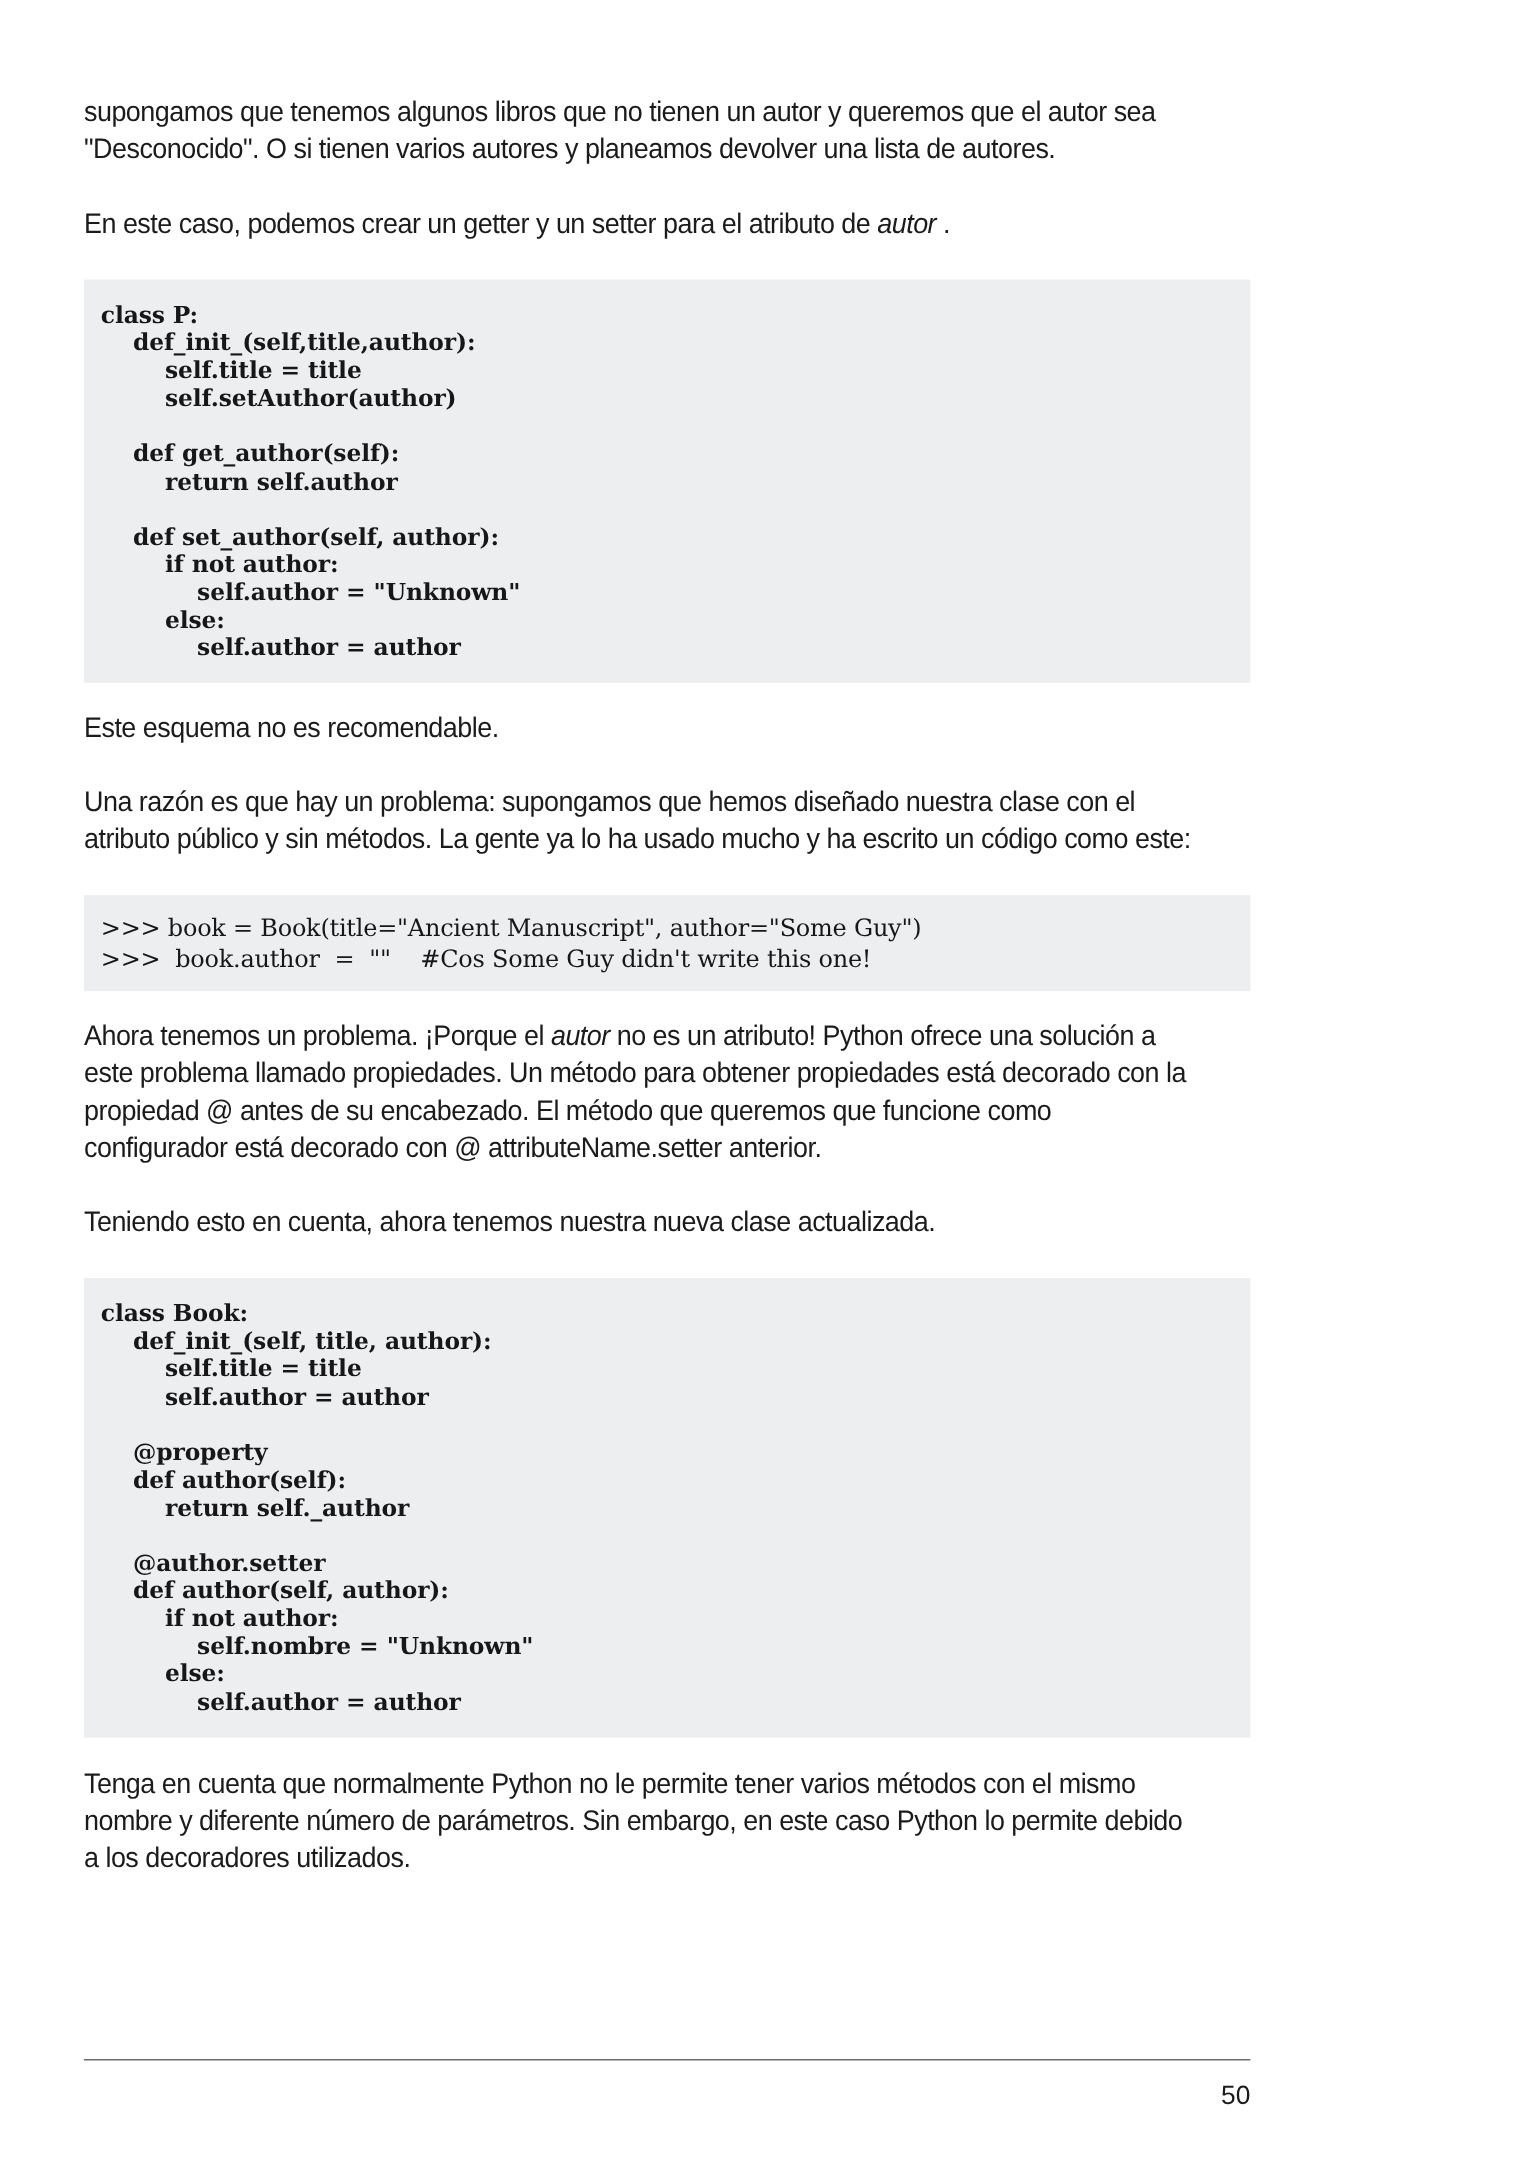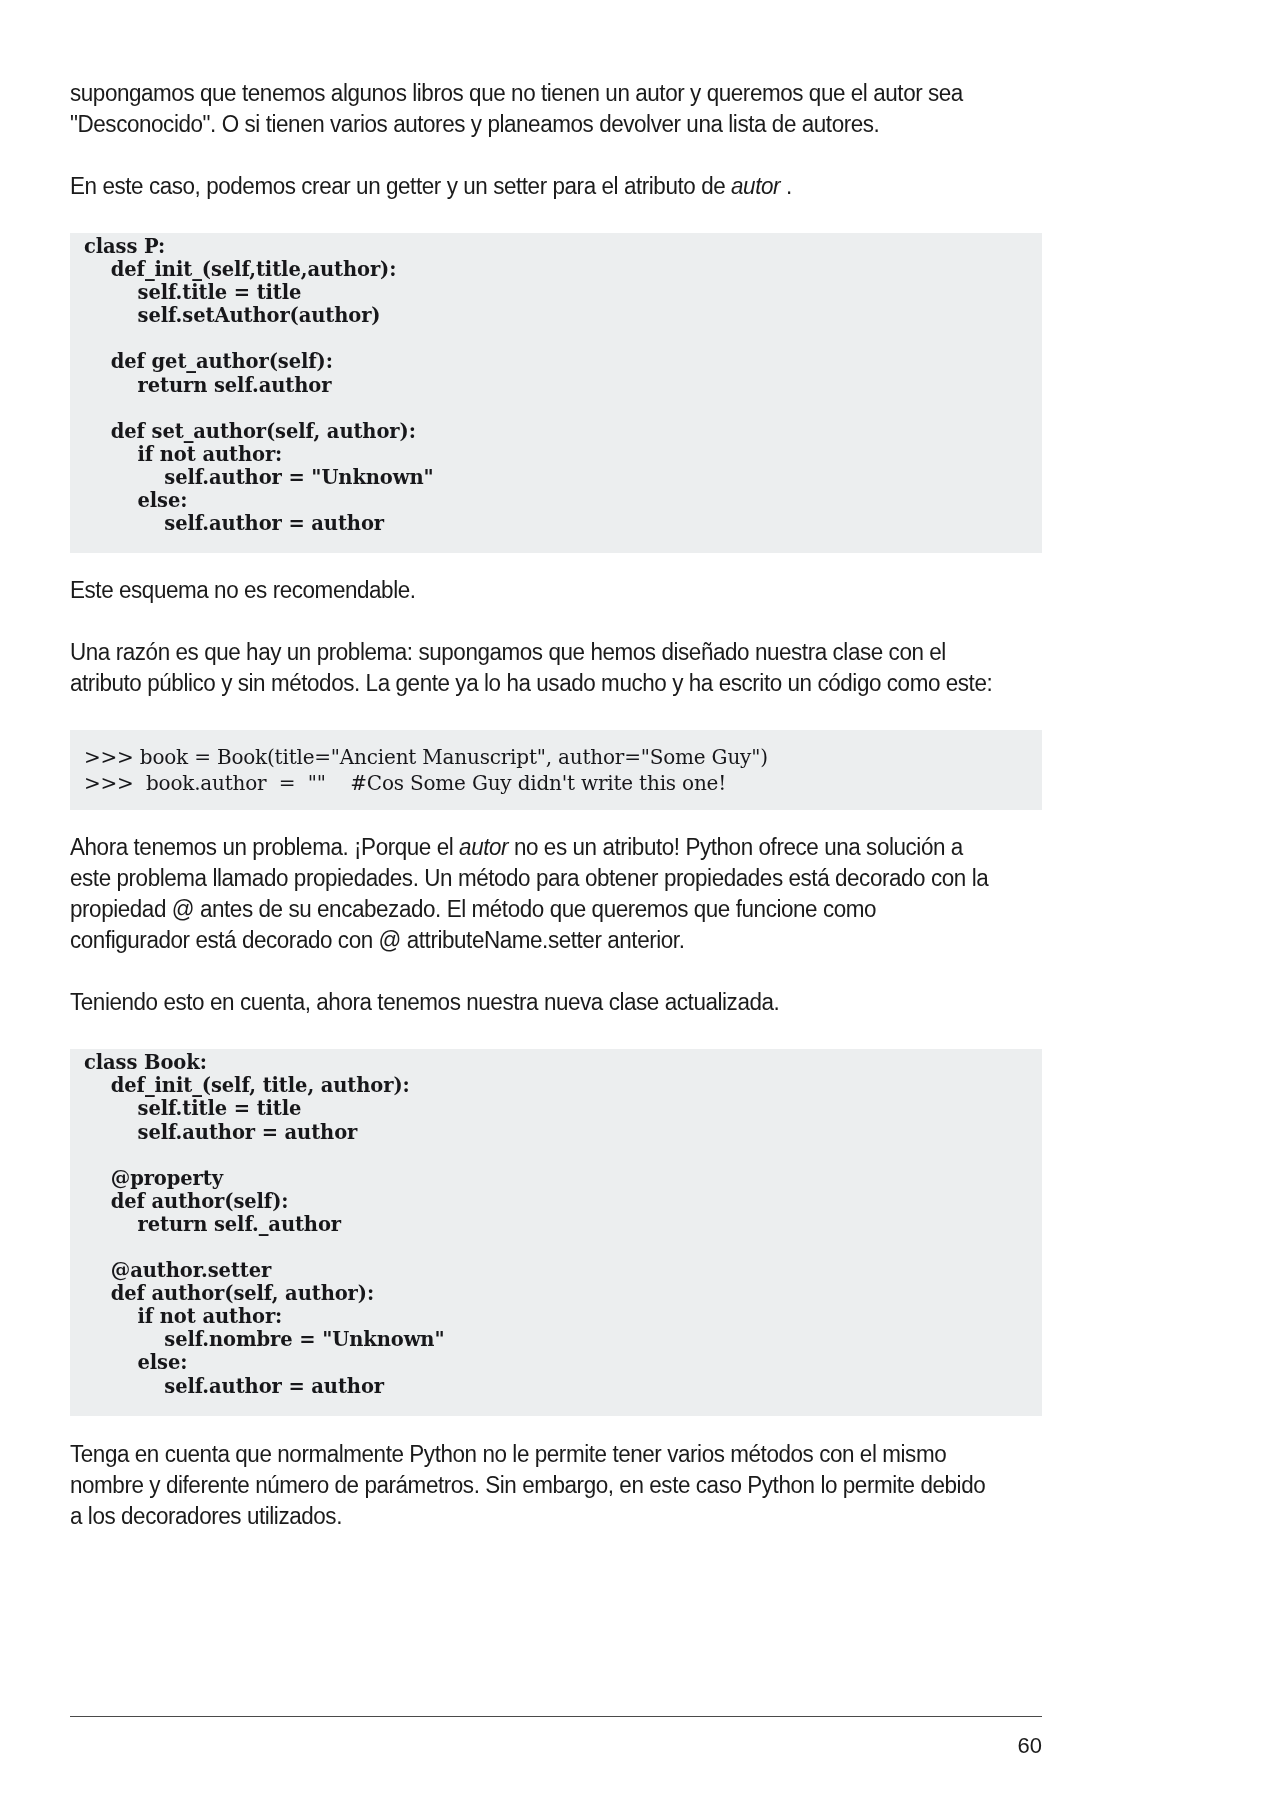--- a/index.html
+++ b/index.html
@@ -48,21 +48,21 @@
   .gap-b { height: 23px; }
 
   
   .code {
     background: #eceeef;
     color: #17171a;
     font-family: "DejaVu Serif", "Liberation Serif", serif;
     font-size: 19.5px;
     line-height: 23.1px;
     white-space: pre;
-    padding: 2px 0 18px 14px;
+    padding: 18px 0 18px 14px;
     box-sizing: border-box;
     margin: 0;
     letter-spacing: -0.1px;
     font-weight: 600;
   }
   .code.repl {
     font-weight: 400;
     font-size: 20px;
     line-height: 26px;
     padding: 14px 0 14px 14px;
@@ -145,15 +145,15 @@
         else:
             self.author = author</pre>
 
     <div class="gap-b"></div>
 
     <p class="para tight">Tenga en cuenta que normalmente Python no le permite tener varios métodos con el mismo nombre y diferente número de parámetros. Sin embargo, en este caso Python lo permite debido a los decoradores utilizados.</p>
 
   </div>
 
   <div class="footer-rule"></div>
-  <div class="page-number">60</div>
+  <div class="page-number">50</div>
 
 </div>
 
 </body></html>

